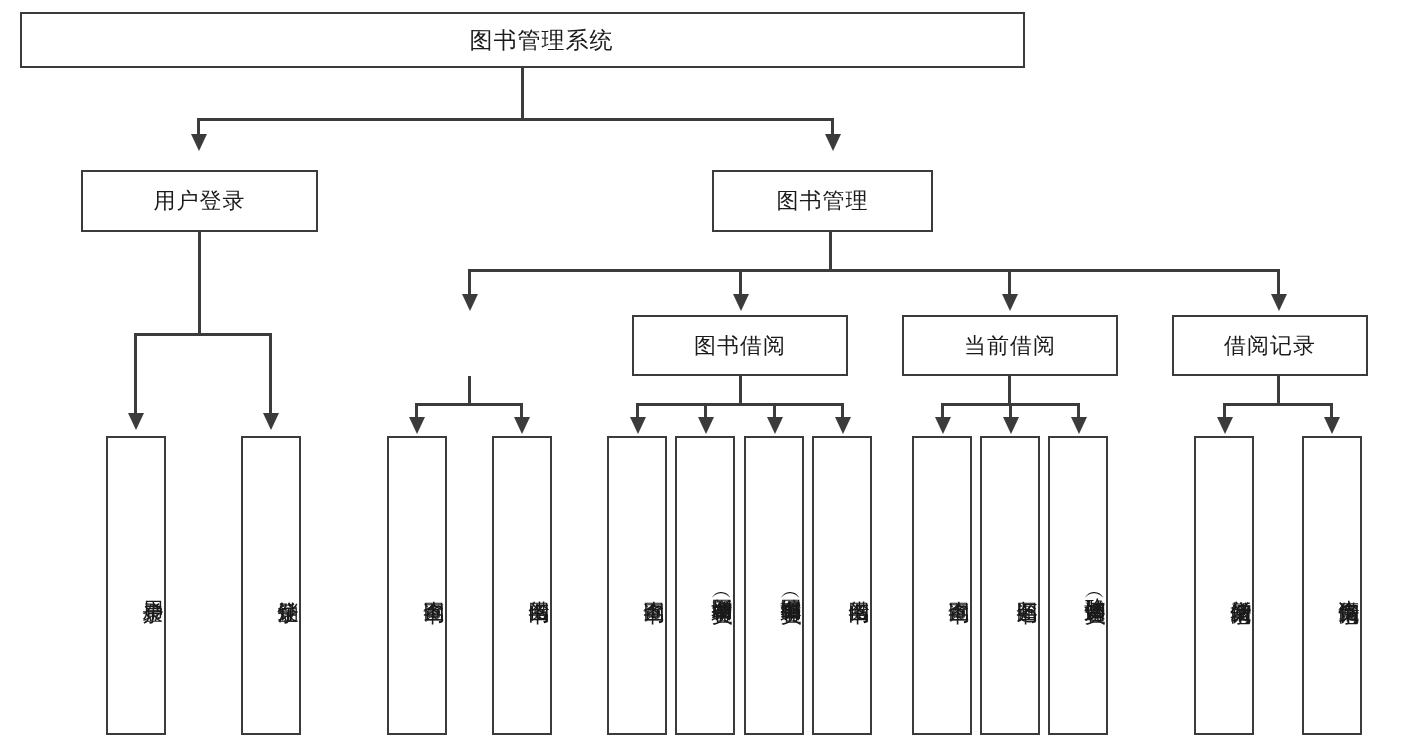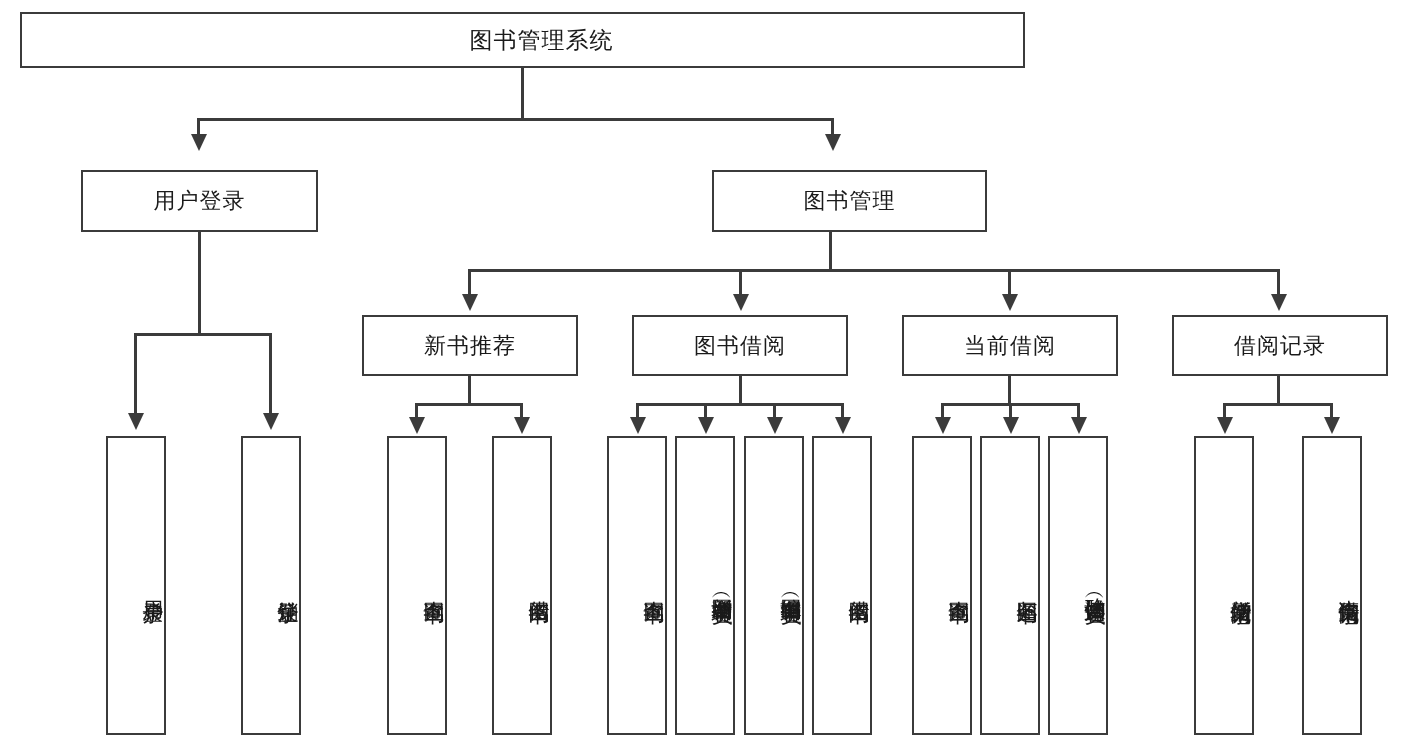--- a/index.html
+++ b/index.html
@@ -86,21 +86,21 @@
   <div class="line hline" style="left:197px; top:118px; width:637px; height:3px;"></div>
 
   <div class="line vline" style="left:197px; top:118px; width:3px; height:18px;"></div>
   <div class="arrow" style="left:191px; top:134px;"></div>
   <div class="line vline" style="left:831px; top:118px; width:3px; height:18px;"></div>
   <div class="arrow" style="left:825px; top:134px;"></div>
 
   <div class="node node-h" style="left:81px; top:170px; width:237px; height:62px;">
     <span>用户登录</span>
   </div>
-  <div class="node node-h" style="left:712px; top:170px; width:275px; height:62px;font-family:Liberation Mono, monospace;">
+  <div class="node node-h" style="left:712px; top:170px; width:221px; height:62px;font-family:Liberation Mono, monospace;">
     <span>图书管理</span>
   </div>
 
   <div class="line vline" style="left:198px; top:232px; width:3px; height:104px;"></div>
   <div class="line hline" style="left:134px; top:333px; width:138px; height:3px;"></div>
   <div class="line vline" style="left:134px; top:333px; width:3px; height:82px;"></div>
   <div class="arrow" style="left:128px; top:413px;"></div>
   <div class="line vline" style="left:269px; top:333px; width:3px; height:82px;"></div>
   <div class="arrow" style="left:263px; top:413px;"></div>
 
@@ -116,30 +116,27 @@
 
   <div class="line vline" style="left:468px; top:269px; width:3px; height:27px;"></div>
   <div class="arrow" style="left:462px; top:294px;"></div>
   <div class="line vline" style="left:739px; top:269px; width:3px; height:27px;"></div>
   <div class="arrow" style="left:733px; top:294px;"></div>
   <div class="line vline" style="left:1008px; top:269px; width:3px; height:27px;"></div>
   <div class="arrow" style="left:1002px; top:294px;"></div>
   <div class="line vline" style="left:1277px; top:269px; width:3px; height:27px;"></div>
   <div class="arrow" style="left:1271px; top:294px;"></div>
 
-  <div class="node node-h" style="left:362px; top:315px; width:216px; height:61px;">
-    <span>新书推荐</span>
-  </div>
   <div class="node node-h" style="left:902px; top:315px; width:216px; height:61px;">
     <span>当前借阅</span>
   </div>
   <div class="node node-h" style="left:632px; top:315px; width:216px; height:61px;">
     <span>图书借阅</span>
   </div>
-  <div class="node node-h" style="left:1172px; top:315px; width:216px; height:61px;">
+  <div class="node node-h" style="left:1172px; top:315px; width:196px; height:61px;">
     <span>借阅记录</span>
   </div>
 
   <div class="line vline" style="left:468px; top:376px; width:3px; height:30px;"></div>
   <div class="line hline" style="left:415px; top:403px; width:108px; height:3px;"></div>
   <div class="line vline" style="left:415px; top:403px; width:3px; height:16px;"></div>
   <div class="arrow" style="left:409px; top:417px;"></div>
   <div class="line vline" style="left:520px; top:403px; width:3px; height:16px;"></div>
   <div class="arrow" style="left:514px; top:417px;"></div>
 

